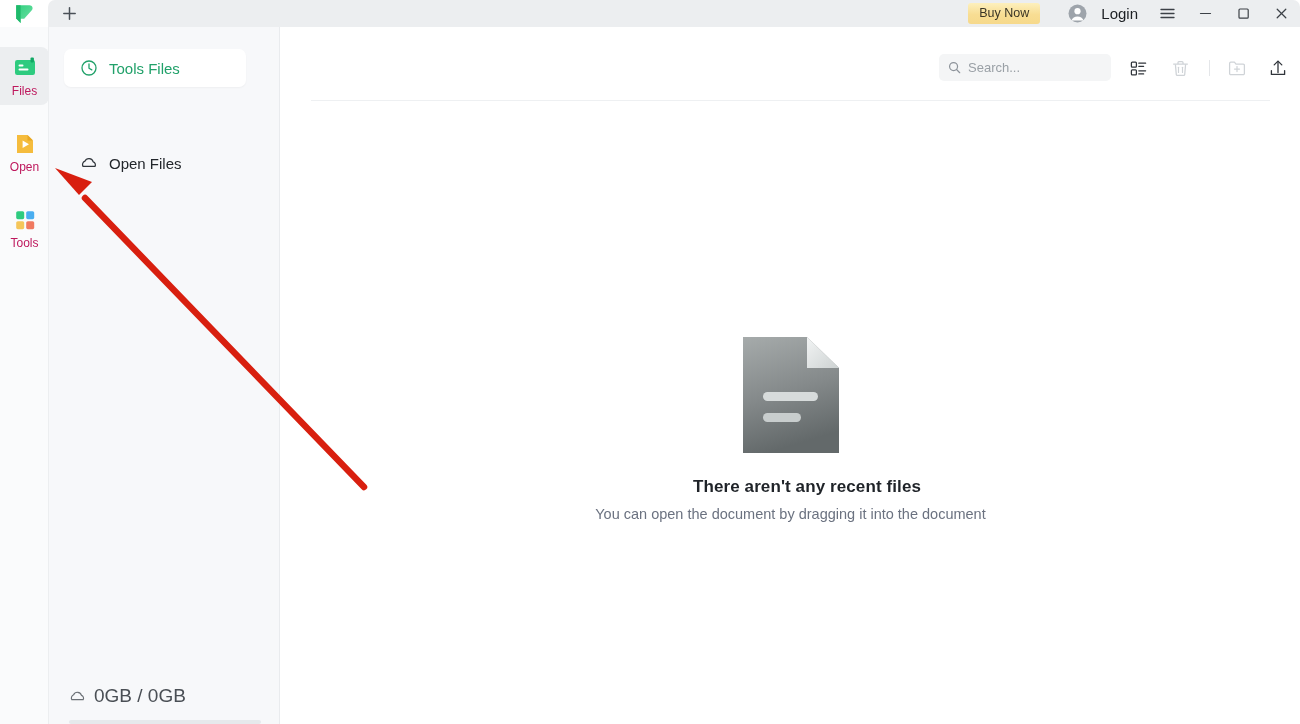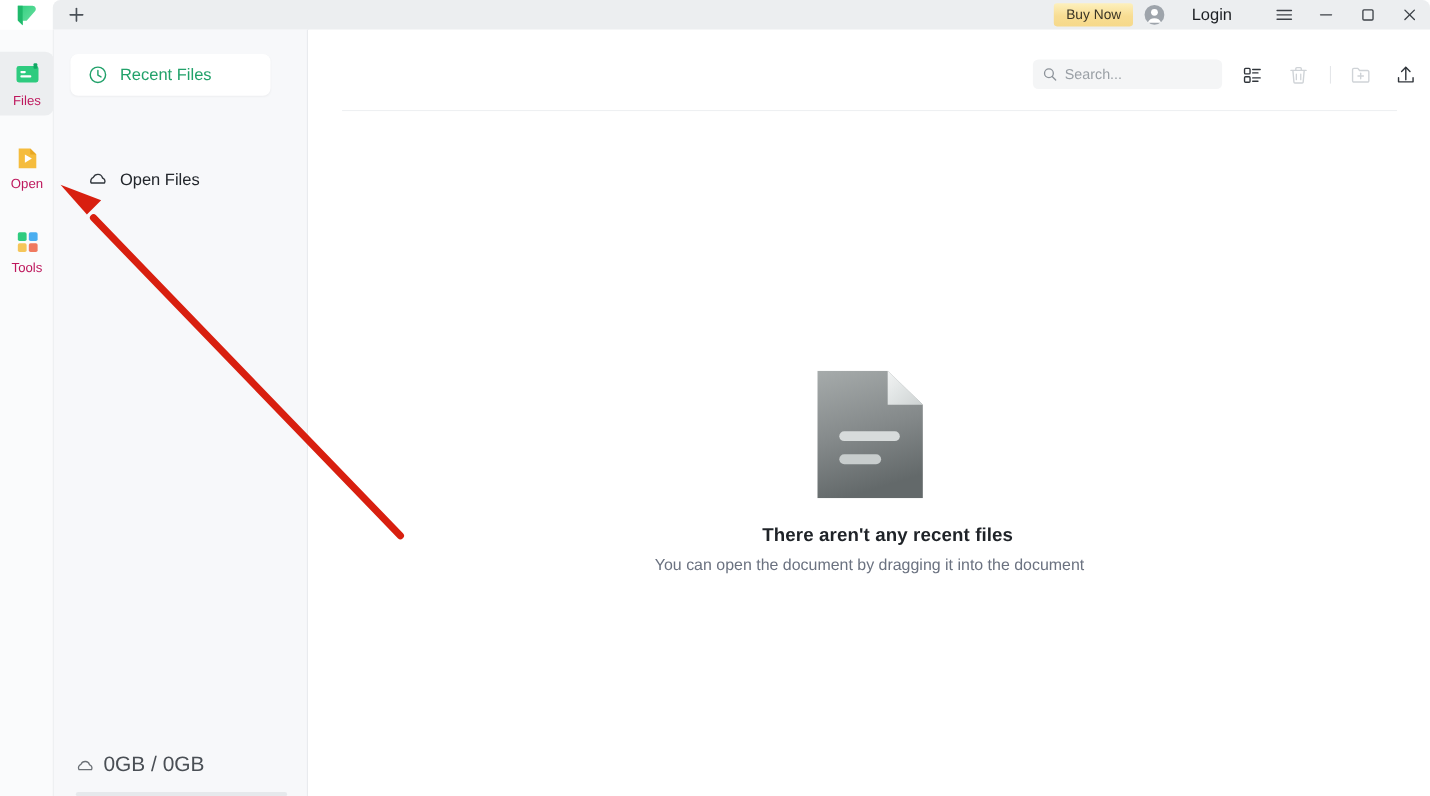--- a/index.html
+++ b/index.html
@@ -76,30 +76,30 @@
     padding: 0 11px 1px;
     display: flex;
     align-items: center;
     justify-content: center;
     background: linear-gradient(180deg, #fdf0bd 0%, #f8dd93 55%, #f6d98b 100%);
     border-radius: 3px;
     font-size: 12.5px;
     color: #3a3526;
     cursor: pointer;
     white-space: nowrap;
+    margin-right: 22px;
+  }
+
+  .login-btn {
+    display: flex;
+    align-items: center;
+    gap: 14px;
+    cursor: pointer;
+    padding: 2px 6px;
     margin-right: 4px;
-  }
-
-  .login-btn {
-    display: flex;
-    align-items: center;
-    gap: 24px;
-    cursor: pointer;
-    padding: 2px 6px;
-    margin-right: 22px;
     justify-content: center;
   }
   .login-label {
     font-size: 15px;
     color: #1c1f23;
   }
 
   .winbtn {
     width: 38px;
     height: 27px;
@@ -413,21 +413,21 @@
     </div>
   </div>
 
   <div class="navpanel">
 
     <div class="nav-item active" style="top:22px">
       <svg class="nav-ico" viewBox="0 0 18 18">
         <circle cx="9" cy="9" r="7" fill="none" stroke="#21a16a" stroke-width="1.3"></circle>
         <path d="M9 5 V9.2 L11.8 10.9" fill="none" stroke="#21a16a" stroke-width="1.3" stroke-linecap="round" stroke-linejoin="round"></path>
       </svg>
-      <span>Recent Files</span>
+      <span>Tools Files</span>
     </div>
 
 
     <div class="nav-item" style="top:117px">
       <svg class="nav-ico" viewBox="0 0 18 18">
         <path d="M3 12.4 a3.6 3.6 0 0 1 1.9 -5.2 a4.4 4.4 0 0 1 8.3 0.6 a3.2 3.2 0 0 1 1.8 4.6 Z" fill="none" stroke="#31363c" stroke-width="1.25" stroke-linejoin="round"></path>
       </svg>
       <span>Open Files</span>
     </div>
 

